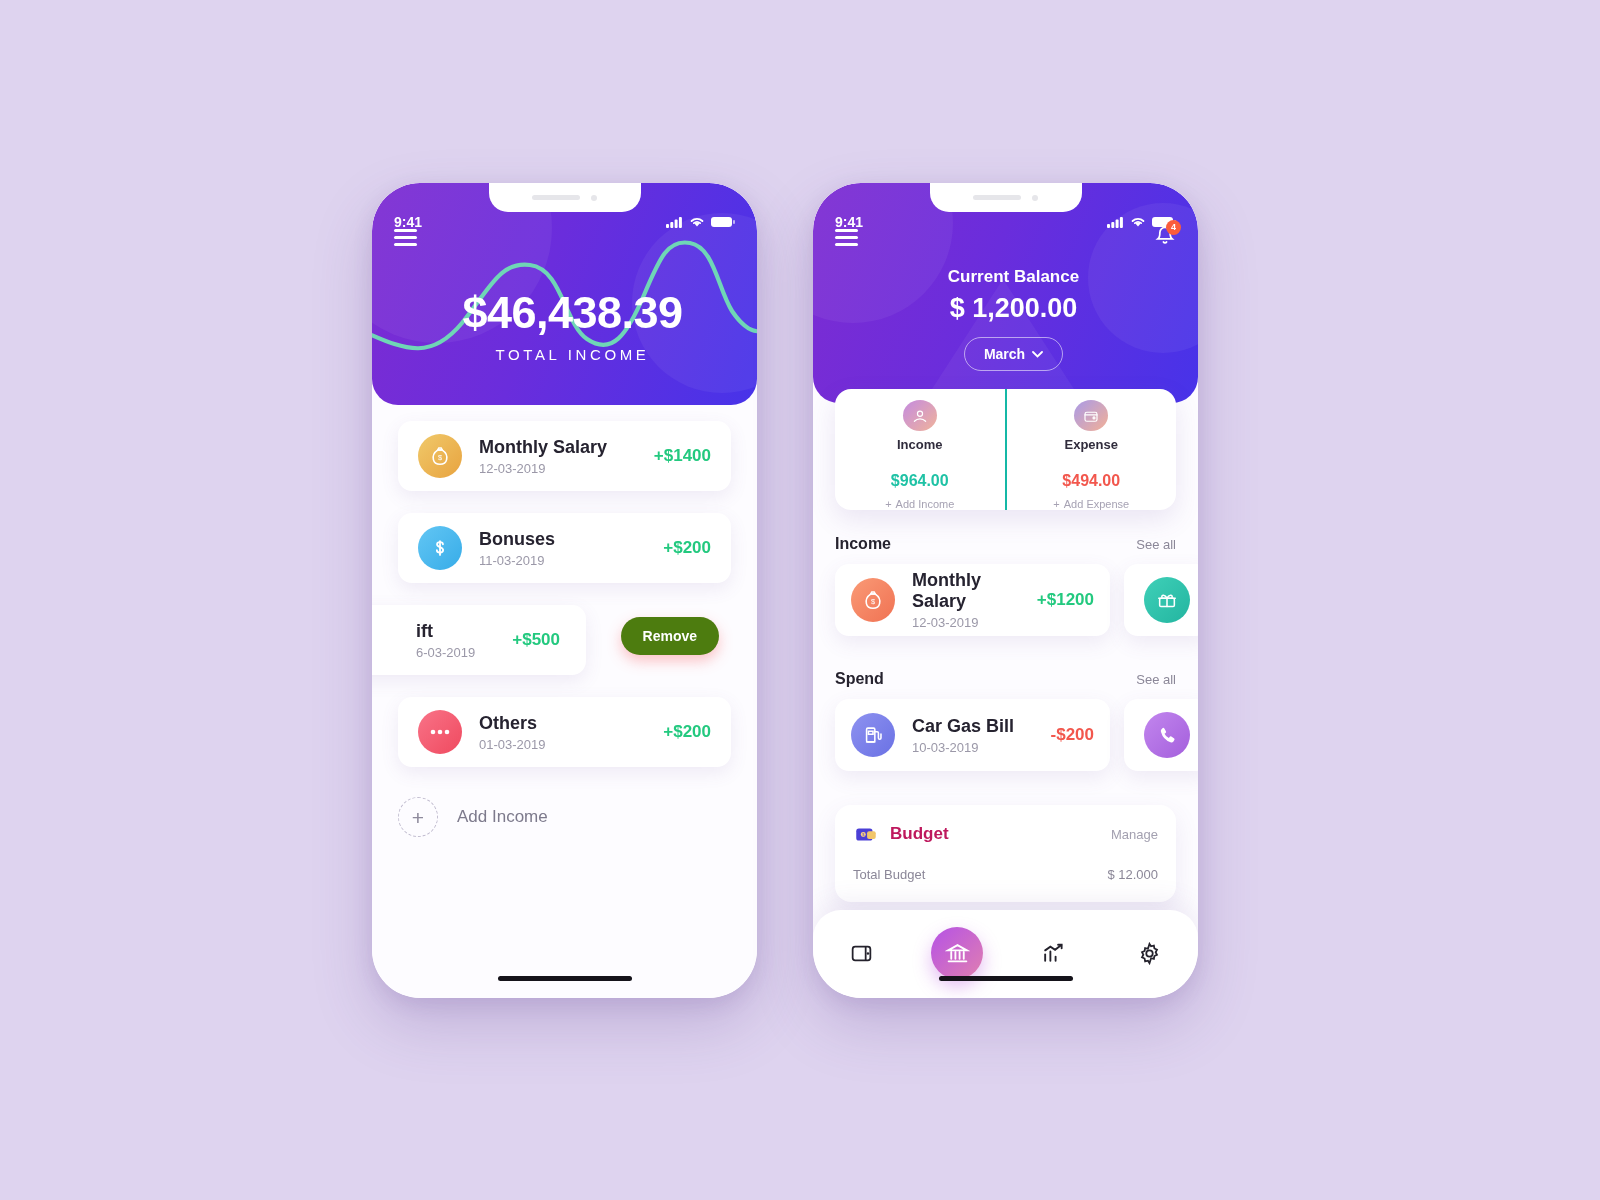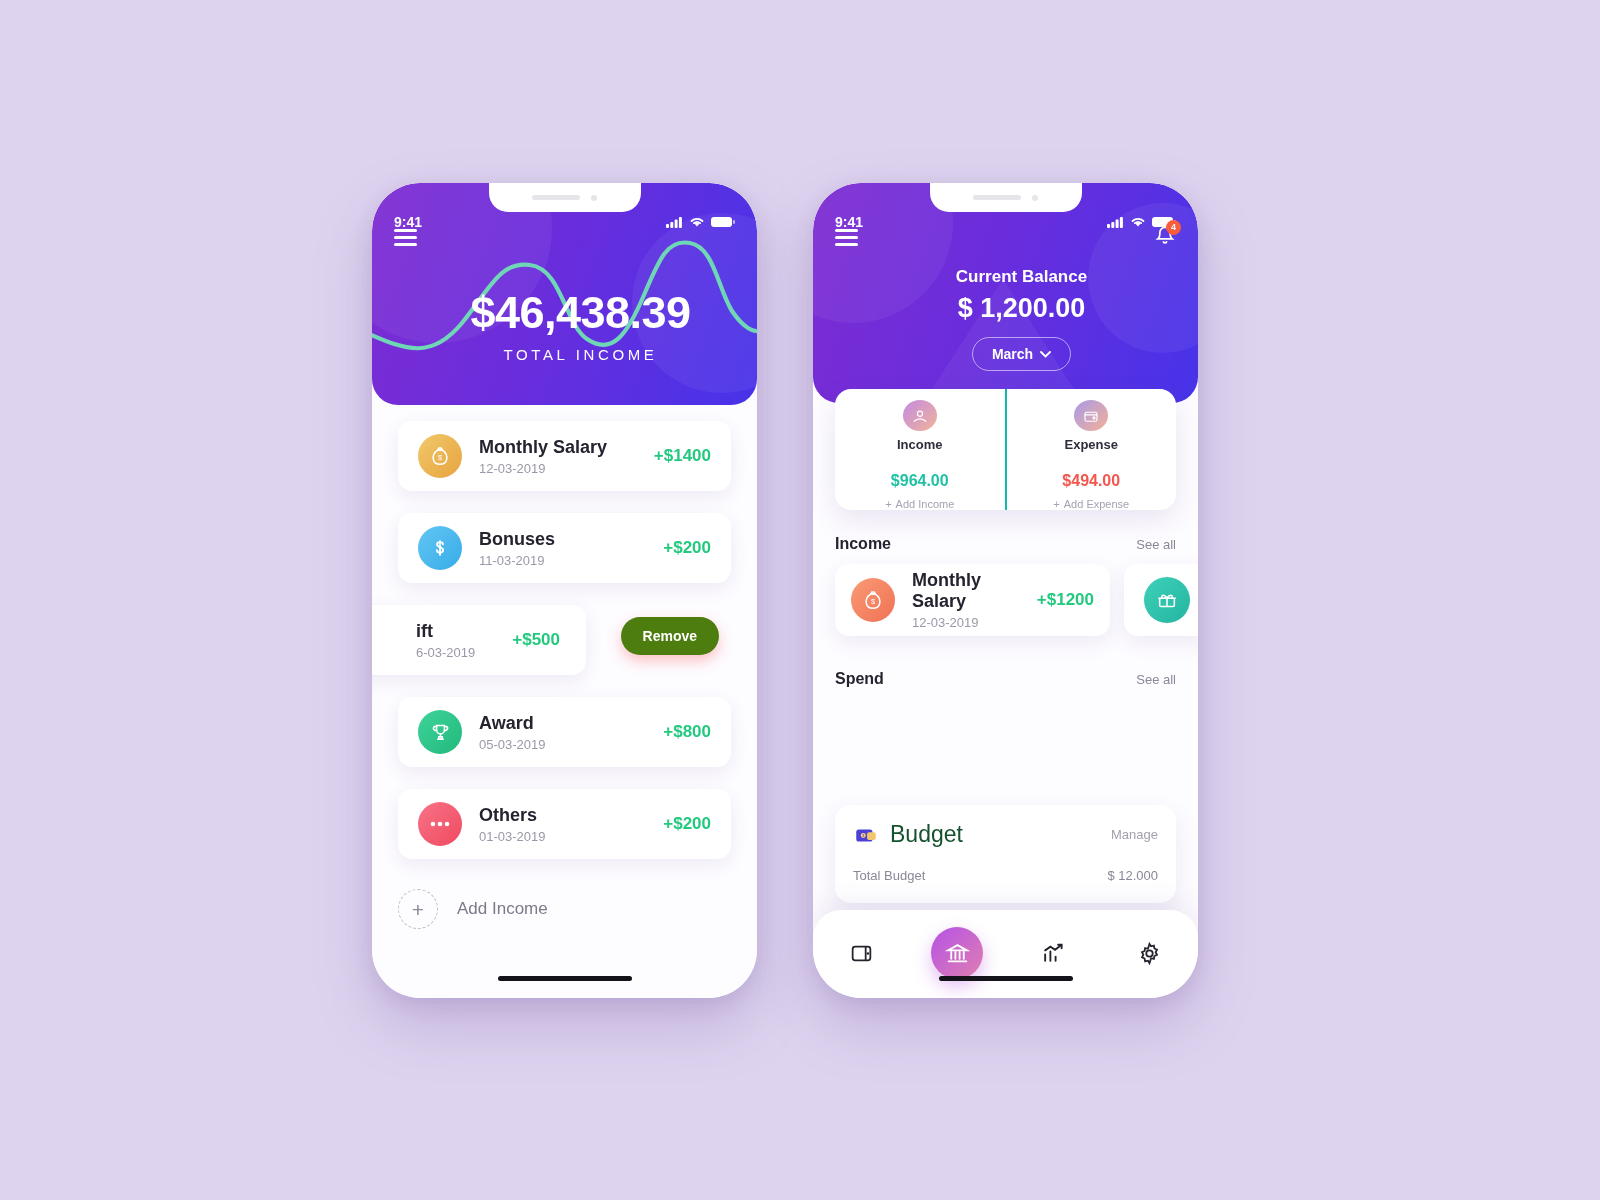--- a/index.html
+++ b/index.html
@@ -78,21 +78,21 @@
   .badge {
     position:absolute; right:-5px; top:-4px;
     min-width:15px; height:15px; padding:0 3px;
     background:#fa5d3c; color:#fff;
     font-size:9px; font-weight:bold;
     border-radius:8px;
     display:flex; align-items:center; justify-content:center;
   }
 
   
-  .hero-center { position:absolute; left:16px; width:100%; text-align:center; z-index:6; }
+  .hero-center { position:absolute; left:8px; width:100%; text-align:center; z-index:6; }
   .big-amount { color:#fff; font-weight:bold; letter-spacing:-.5px; }
   #amount-left { font-size:45px; }
   .sub-label {
     color:#fff; font-size:15px; letter-spacing:3.6px; font-weight:500; margin-top:7px;
   }
   .balance-label { color:#fff; font-size:17px; font-weight:bold; }
   .balance-amount { color:#fff; font-size:27px; font-weight:bold; margin-top:6px; }
   .month-pill {
     display:inline-flex; align-items:center; gap:7px;
     margin-top:13px; padding:8px 19px;
@@ -212,21 +212,21 @@
     display:flex; align-items:center; justify-content:center;
   }
 
   .budget-card {
     margin:0 22px; background:#fff; border-radius:16px;
     box-shadow:0 9px 24px rgba(110,80,160,.11);
     padding:16px 18px 20px 18px;
   }
   .budget-top { display:flex; align-items:center; justify-content:space-between; }
   .budget-left { display:flex; align-items:center; gap:11px; }
-  .budget-title { font-size:23px; font-weight:normal; color:#14532d; }
+  .budget-title { font-size:17px; font-weight:bold; color:#be185d; }
   .manage { font-size:13px; color:#a3a0b0; cursor:pointer; }
   .budget-line {
     display:flex; align-items:center; justify-content:space-between;
     margin-top:20px; font-size:13px; color:#8b8798;
   }
 
   
   .tabbar {
     position:absolute; left:0; bottom:0; width:100%; height:88px;
     background:#fff;
@@ -339,37 +339,20 @@
           <div class="swipe-card">
             <div class="row-text" style="margin-left:86px;">
               <div class="row-title">ift</div>
               <div class="row-date">6-03-2019</div>
             </div>
             <div class="row-amt pos" style="margin-right:8px;">+$500</div>
           </div>
           <button class="remove-btn">Remove</button>
         </div>
 
-        <div class="row">
-          <div class="avatar" style="background:linear-gradient(135deg,#3fd39a,#22b97c);">
-            <svg width="21" height="21" viewBox="0 0 24 24" fill="none" stroke="#fff" stroke-width="1.8" stroke-linecap="round">
-              <path d="M7.5 4 h9 v5 a4.5 4.5 0 0 1 -9 0 z"></path>
-              <path d="M7.5 5.2 H5.2 a2.4 2.4 0 0 0 2.4 4.2"></path>
-              <path d="M16.5 5.2 h2.3 a2.4 2.4 0 0 1 -2.4 4.2"></path>
-              <path d="M12 13.6 v3.2"></path>
-                <path d="M9 19.6 h6"></path>
-                <path d="M10 16.8 h4 v2.8 h-4 z"></path>
-            </svg>
-          </div>
-          <div class="row-text">
-            <div class="row-title">Award</div>
-            <div class="row-date">05-03-2019</div>
-          </div>
-          <div class="row-amt pos">+$800</div>
-        </div>
 
         <div class="row">
           <div class="avatar" style="background:linear-gradient(135deg,#f97388,#ef4a5f);">
             <svg width="22" height="8" viewBox="0 0 22 8">
               <circle cx="4" cy="4" r="2.3" fill="#fff"></circle>
               <circle cx="11" cy="4" r="2.3" fill="#fff"></circle>
               <circle cx="18" cy="4" r="2.3" fill="#fff"></circle>
             </svg>
           </div>
           <div class="row-text">
@@ -515,20 +498,44 @@
             </div>
           </div>
         </div>
       </div>
 
       <div style="position:absolute;left:0;top:487px;width:100%;">
         <div class="section-head">
           <div class="section-title">Spend</div>
           <div class="see-all">See all</div>
         </div>
+        <div class="card-pair">
+          <div class="pair-main">
+            <div class="avatar" style="background:linear-gradient(135deg,#8e92f0,#6a71e4);">
+              <svg width="22" height="22" viewBox="0 0 24 24" fill="none" stroke="#fff" stroke-width="1.7" stroke-linecap="round">
+                <rect x="5" y="4.5" width="9" height="15" rx="1.4"></rect>
+                <path d="M5 19.5 h9"></path>
+                  <path d="M7 8 h5 v3.2 h-5 z"></path>
+                <path d="M14 8.5 h2.6 a1.3 1.3 0 0 1 1.3 1.3 v5.4 a1.4 1.4 0 0 0 2.8 0 V11"></path>
+              </svg>
+            </div>
+            <div class="row-text">
+              <div class="row-title">Car Gas Bill</div>
+              <div class="row-date">10-03-2019</div>
+            </div>
+            <div class="row-amt neg">-$200</div>
+          </div>
+          <div class="pair-side">
+            <div class="side-circle" style="background:linear-gradient(135deg,#c286ee,#a45fdc);">
+              <svg width="21" height="21" viewBox="0 0 24 24" fill="#fff">
+                <path d="M6.2 3.6 a1.6 1.6 0 0 1 2.2 .5 l1.8 2.9 a1.5 1.5 0 0 1 -.4 2 l-1.2 .9 a9.6 9.6 0 0 0 4.9 4.9 l.9 -1.2 a1.5 1.5 0 0 1 2 -.4 l2.9 1.8 a1.6 1.6 0 0 1 .5 2.2 l-1 1.6 c-.7 1.1 -2.1 1.5 -3.3 1 A17.5 17.5 0 0 1 4.6 8 c-.5 -1.2 -.1 -2.6 1 -3.3 z"></path>
+              </svg>
+            </div>
+          </div>
+        </div>
       </div>
 
       <div style="position:absolute;left:0;top:622px;width:100%;">
         <div class="budget-card">
           <div class="budget-top">
             <div class="budget-left">
               <svg width="26" height="26" viewBox="0 0 24 24">
                 <rect x="3" y="7" width="15" height="11" rx="2.4" fill="#4b3fd6"></rect>
                 <rect x="13" y="9.5" width="8" height="7" rx="1.8" fill="#f2c66a"></rect>
                 <circle cx="9.5" cy="12.5" r="2.3" fill="#ffd37a"></circle>

